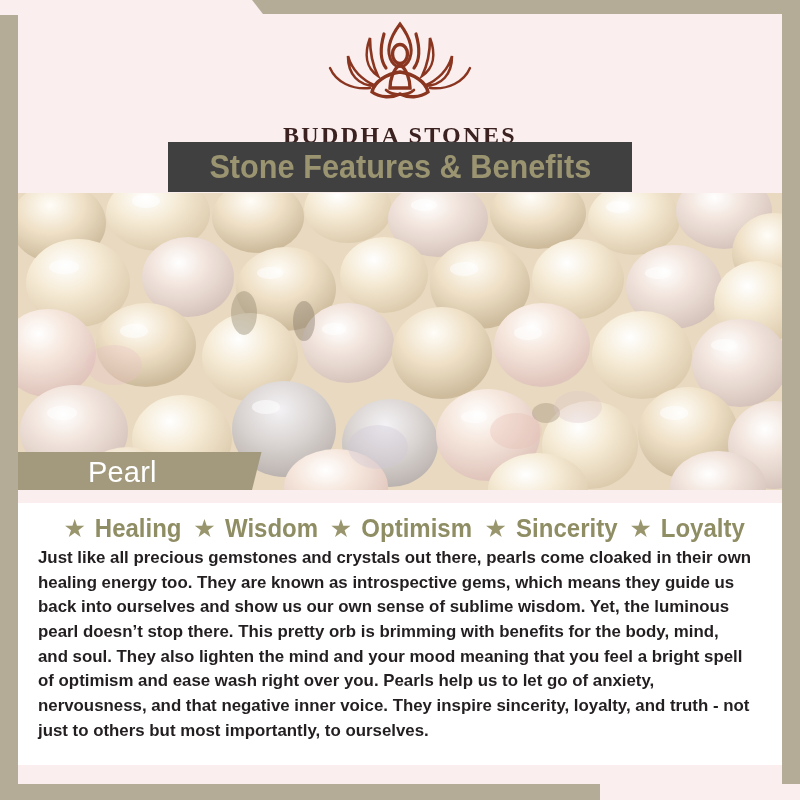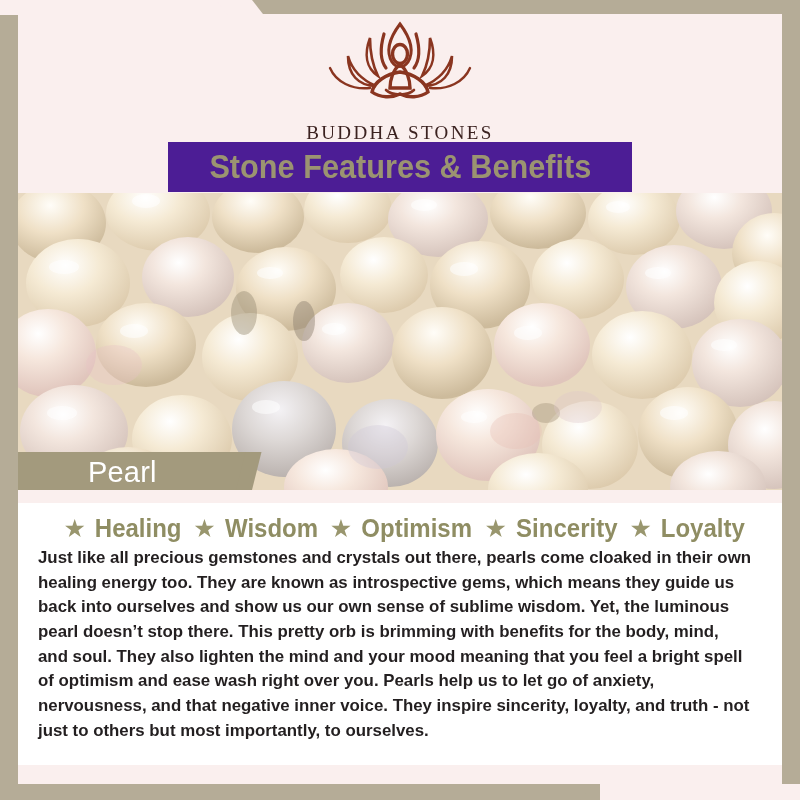--- a/index.html
+++ b/index.html
@@ -65,31 +65,32 @@
   .logo-block {
     position: absolute;
     left: 0; top: 18px;
     width: 800px;
     text-align: center;
   }
   .logo-mark { display: block; margin: 0 auto; }
   .logo-word {
     margin-top: 2px;
     font-family: "Liberation Serif", serif;
-    font-size: 19px;
+    font-size: 24px;
     letter-spacing: 2.4px;
     color: #3b2220;
+    font-weight: bold;
   }
 
   
   .title-banner {
     position: absolute;
     left: 168px; top: 142px;
     width: 464px; height: 50px;
-    background: #4c1d95;
+    background: #404040;
     display: flex; align-items: center; justify-content: center;
   }
   .title-text {
     font-size: 33px;
     font-weight: bold;
     color: #9b9471;
     letter-spacing: 0px;
     transform: scaleX(0.93);
     white-space: nowrap;
   }

